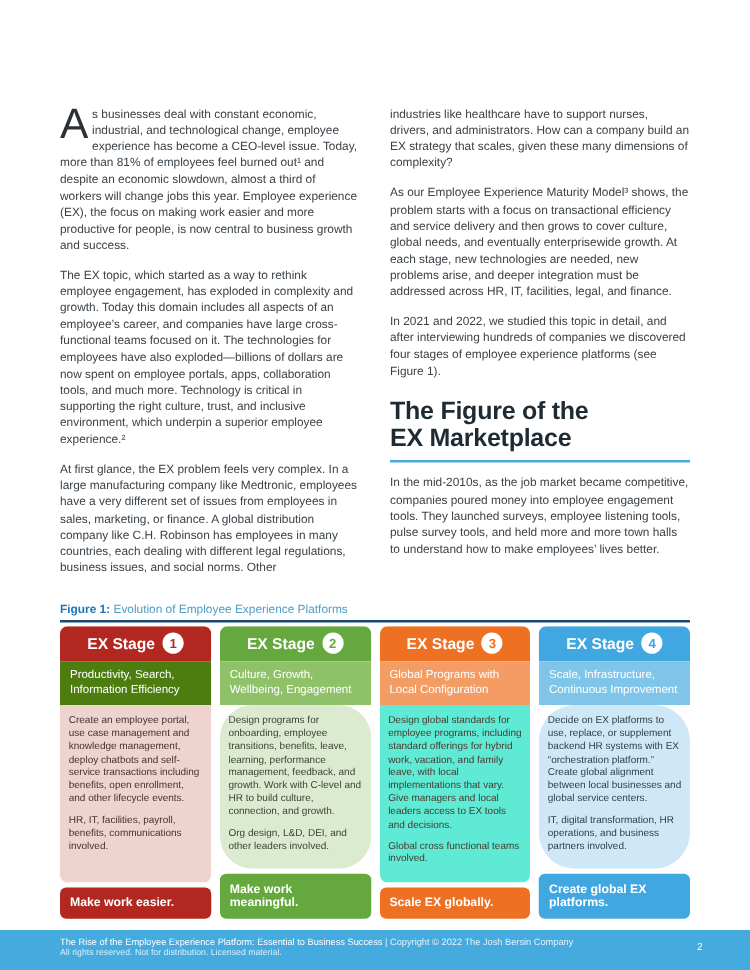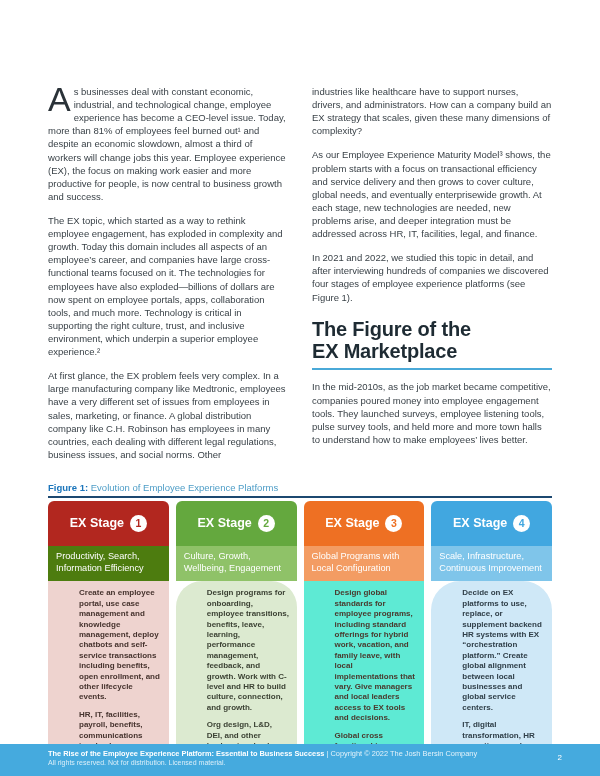--- a/index.html
+++ b/index.html
@@ -41,30 +41,30 @@
   .figure { margin-top: 10px; }
   .figure-caption { font-size: 9.5px; margin-bottom: 3px; }
   .figure-caption .cap-prefix { color: #1b75bb; font-weight: 700; }
   .figure-caption .cap-rest { color: #4d9dc7; }
   .figure-rule { height: 2px; background: #1c4870; border: 0; margin-bottom: 3px; }
   .figure-grid { display: grid; grid-template-columns: repeat(4, 1fr); gap: 7px; }
   .fig-col { display: flex; flex-direction: column; }
   .fig-top { display: flex; flex-direction: column; flex: 1 1 auto; border-radius: 6px; overflow: hidden; }
   .fig-header {
     display: flex; align-items: center; justify-content: center; gap: 6px;
-    height: 45px; color: #fff; font-weight: 700; font-size: 12.5px;
+    height: 28px; color: #fff; font-weight: 700; font-size: 12.5px;
   }
   .num-badge {
     width: 17px; height: 17px; border-radius: 50%;
     background: #fff; display: flex; align-items: center; justify-content: center;
     font-size: 10.5px; font-weight: 700;
   }
   .fig-sub { padding: 5px 8px 7px 8px; color: #fff; font-size: 9.2px; line-height: 1.28; min-height: 33px; }
   .fig-body { flex: 1 1 auto; padding: 7px 7px 6px 7px; }
-  .fig-body p { font-size: 8px; line-height: 1.3; font-weight: 700; margin-bottom: 7px; margin-left: 24px; }
+  .fig-body p { font-size: 8px; line-height: 1.3; font-weight: 400; margin-bottom: 7px; }
   .fig-label {
     margin-top: 4px; border-radius: 5px; color: #fff;
     font-size: 9.8px; font-weight: 700; padding: 7px 8px;
   }
   
   .s1 .fig-header, .s1 .fig-label { background: #b2271f; }
   .s1 .fig-sub { background: #4d7c0f; }
   .s1 .fig-body { background: #eed3cf; } .s1 .fig-body p { color: #46332e; }
   .s1 .num-badge { color: #b2271f; }
   .s2 .fig-header, .s2 .fig-label { background: #64a83e; }
@@ -87,21 +87,21 @@
   .fn-col { flex: 1 1 0; }
   .fn-rule { width: 56px; height: 2px; background: #1c1c1c; border: 0; margin-bottom: 6px; }
 
   
   .footer {
     position: absolute; left: 0; right: 0; bottom: 0;
     height: 32px; background: #45aade; color: #ffffff;
     padding: 5px 28px 0 48px;
   }
   .footer-line1 { font-size: 7.4px; }
-  .footer-title { font-weight: 700; text-align: center; }
+  .footer-title { font-weight: 400; text-align: center; }
   .footer-copy { opacity: 0.85; }
   .footer-line2 { font-size: 7px; opacity: 0.8; margin-top: 1px; }
   .footer-page { position: absolute; right: 38px; top: 9px; font-size: 8px; }
 </style>
 </head>
 <body>
 
 <div class="page">
   <div class="content">
 

